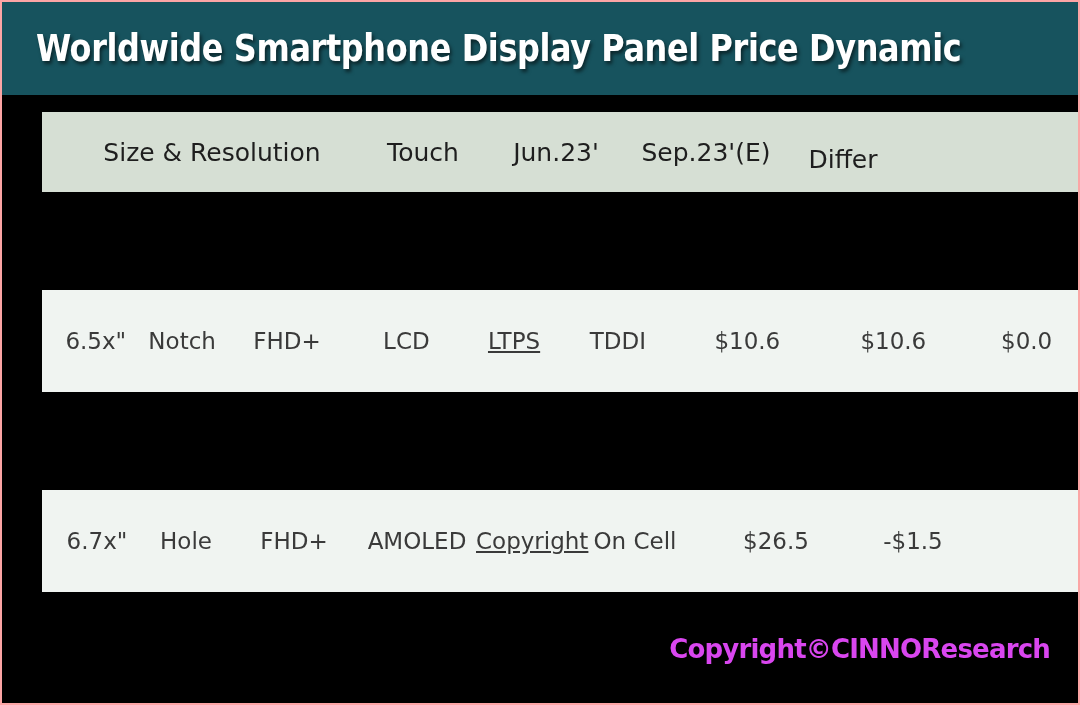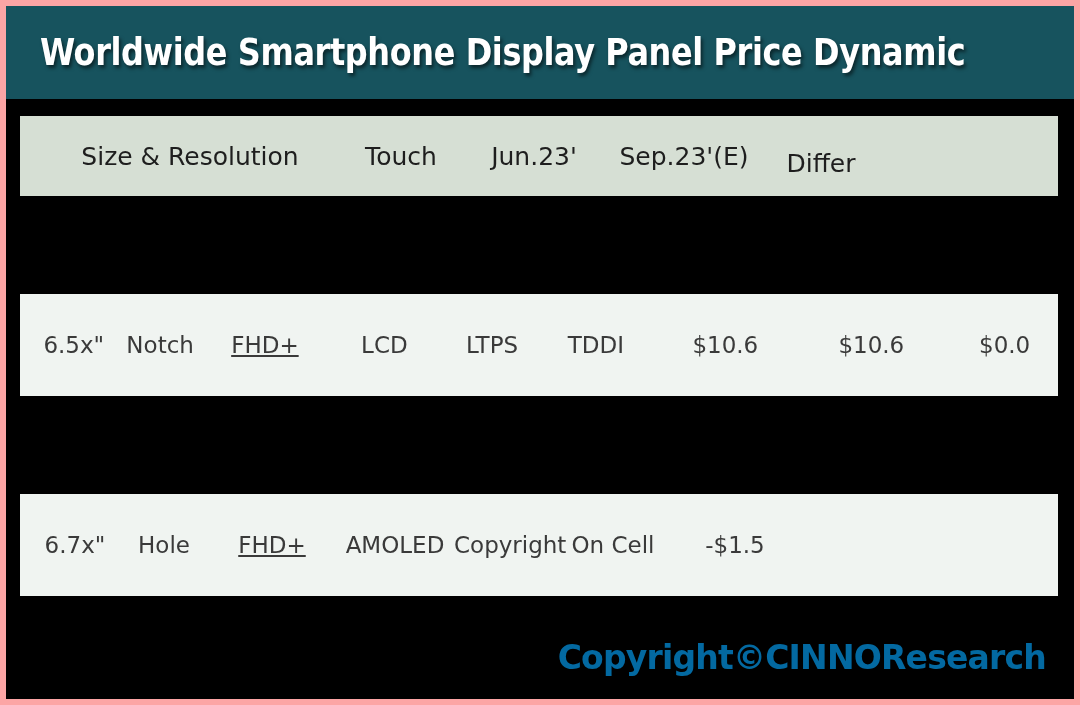--- a/index.html
+++ b/index.html
@@ -6,21 +6,21 @@
     margin: 0;
     padding: 0;
     background: #8a8a8a;
   }
   .screen {
     position: relative;
     width: 1080px;
     height: 705px;
     background: #000000;
     box-sizing: border-box;
-    border: 6px solid #fca5a5;
+    border: 2px solid #fca5a5;
     overflow: hidden;
     font-family: "DejaVu Sans", "Liberation Sans", sans-serif;
   }
 
   
   .title-bar {
     position: absolute;
     left: 0;
     top: 0;
     width: 1080px;
@@ -38,21 +38,21 @@
     white-space: nowrap;
     font-family: "DejaVu Sans Condensed", "Liberation Sans Narrow", "Liberation Sans", sans-serif;
     transform: scaleX(0.96);
     transform-origin: left center;
     text-shadow: 2px 3px 4px rgba(0,0,0,0.55);
   }
 
   
   .table-wrap {
     position: absolute;
-    left: 14px;
+    left: 40px;
     top: 110px;
     width: 1038px;
   }
   .row {
     display: flex;
     align-items: center;
     width: 1038px;
     box-sizing: border-box;
   }
   .row-header {
@@ -82,43 +82,43 @@
     text-align: center;
     font-weight: normal;
     font-family: "DejaVu Sans", "Liberation Sans", sans-serif;
   }
   .row-header .cell { color: #1e1e1e; font-size: 25px; }
   .row-data .cell { color: #3a3a3a; font-size: 23px; }
 
   
   .c-size      { width: 82px;  margin-left: 14px; }
   .c-notch     { width: 96px; }
-  .c-res       { width: 120px; text-decoration: underline; }
+  .c-res       { width: 120px; }
   .c-tech      { width: 118px; margin-left: 4px; }
-  .c-backplane { width: 104px; }
+  .c-backplane { width: 104px; text-decoration: underline; }
   .c-touch     { width: 110px; }
   .c-jun       { width: 128px; margin-left: 14px; }
   .c-jul       { width: 140px; margin-left: 16px; }
   .c-diff      { width: 110px; margin-left: 12px; text-align: center; }
 
   
   .h-sizeres   { width: 312px; margin-left: 14px; }
   .h-tech      { width: 222px; margin-left: 14px; }
   .h-touch     { width: 110px; }
   .h-jun       { width: 128px; margin-left: 14px; }
   .h-jul       { width: 140px; margin-left: 16px; }
   .h-diff      { width: 110px; margin-left: 12px; margin-top: 15px; }
 
   
   .footer {
     position: absolute;
     right: 28px;
     top: 632px;
-    color: #0369a1;
-    font-size: 33px;
+    color: #d946ef;
+    font-size: 26px;
     font-weight: bold;
     letter-spacing: -0.8px;
     white-space: nowrap;
     font-family: "DejaVu Sans", "Liberation Sans", sans-serif;
   }
 </style>
 </head>
 <body>
 
 <div class="screen">
@@ -153,20 +153,21 @@
 
     <div class="spacer-2"></div>
 
     <div class="row row-data">
       <div class="cell c-size">6.7x"</div>
       <div class="cell c-notch">Hole</div>
       <div class="cell c-res">FHD+</div>
       <div class="cell c-tech">AMOLED</div>
       <div class="cell c-backplane">Copyright</div>
       <div class="cell c-touch">On Cell</div>
+      <div class="cell c-jul">$26.5</div>
       <div class="cell c-diff">-$1.5</div>
     </div>
 
   </div>
 
   <div class="footer">Copyright©CINNOResearch</div>
 
 </div>
 
 </body></html>

